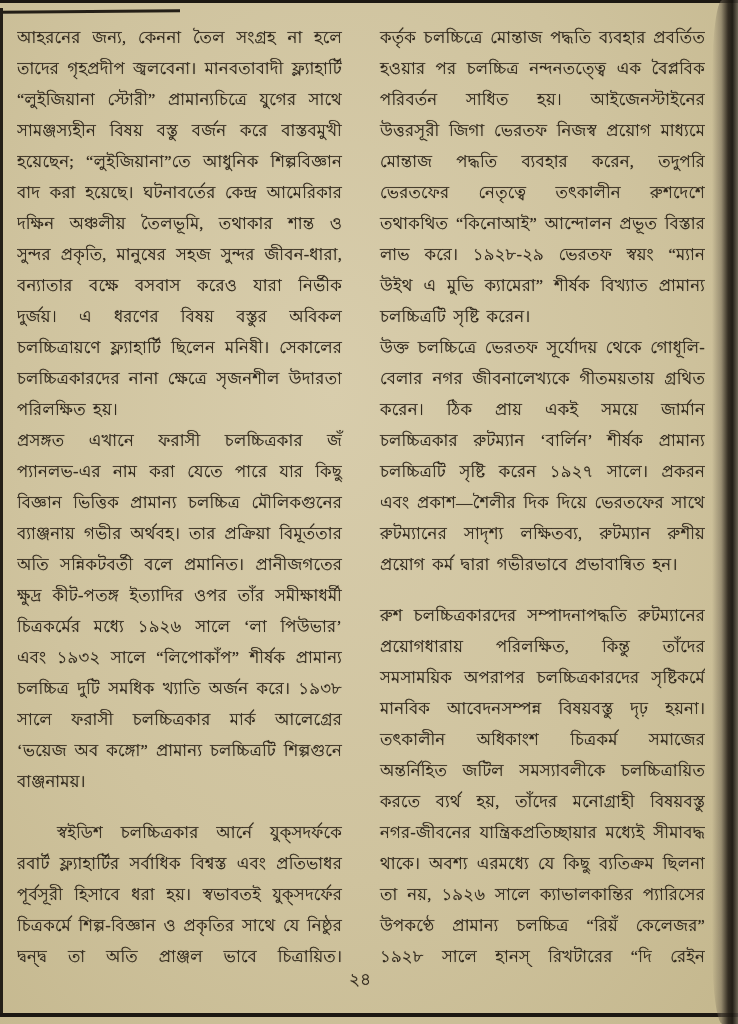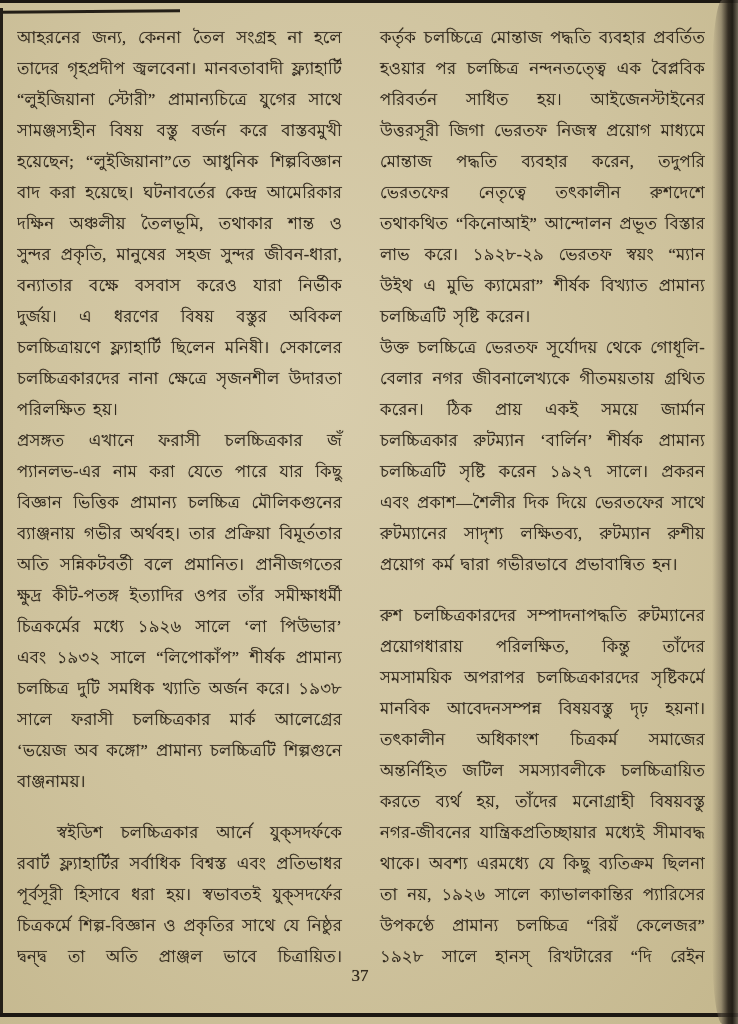--- a/index.html
+++ b/index.html
@@ -105,14 +105,14 @@
       <p class="gap indent">স্বইডিশ চলচ্চিত্রকার আর্নে যুক্‌সদর্ফকে রবার্ট ফ্ল্যাহার্টির সর্বাধিক বিশ্বস্ত এবং প্রতিভাধর পূর্বসূরী হিসাবে ধরা হয়। স্বভাবতই যুক্‌সদর্ফের চিত্রকর্মে শিল্প-বিজ্ঞান ও প্রকৃতির সাথে যে নিষ্ঠুর দ্বন্দ্ব তা অতি প্রাঞ্জল ভাবে চিত্রায়িত। যুক্‌সদর্ফের প্রামান্য চলচ্চিত্রের মধ্যে ১৯৫২-৫৩ সালের “দি গ্রেট এ্যাডভেঞ্চার” এবং “রিদম অব এ সিটি” সর্বাধিক খ্যাত। ‘দি গ্রেট এ্যাডভেঞ্চারের’ বিষয়বস্তু হল জীবজন্তু দ্বারা পরিবেষ্টিত দু জন কিশোর বালক এবং জন্তুদের মধ্যে সহজ সরল ভালবাসা। “রিদম অব এ সিটি” মূলত: কাব্যধর্মী স্বল্পদৈর্ঘ্যের প্রামান্য চলচ্চিত্র, চলচ্চিত্র বিদগন একে ৫কহনম এর দৃশ্যবাহী ঐক্যতান বলে আখ্যায়িত করছেন।</p>
 
     </div>
     <div class="column">
       <p>কর্তৃক চলচ্চিত্রে মোন্তাজ পদ্ধতি ব্যবহার প্রবর্তিত হওয়ার পর চলচ্চিত্র নন্দনতত্ত্বে এক বৈপ্লবিক পরিবর্তন সাধিত হয়। আইজেনস্টাইনের উত্তরসূরী জিগা ভেরতফ নিজস্ব প্রয়োগ মাধ্যমে মোন্তাজ পদ্ধতি ব্যবহার করেন, তদুপরি ভেরতফের নেতৃত্বে তৎকালীন রুশদেশে তথাকথিত “কিনোআই” আন্দোলন প্রভূত বিস্তার লাভ করে। ১৯২৮-২৯ ভেরতফ স্বয়ং “ম্যান উইথ এ মুভি ক্যামেরা” শীর্ষক বিখ্যাত প্রামান্য চলচ্চিত্রটি সৃষ্টি করেন।</p>
       <p class="gap-small">উক্ত চলচ্চিত্রে ভেরতফ সূর্যোদয় থেকে গোধূলি-বেলার নগর জীবনালেখ্যকে গীতময়তায় গ্রথিত করেন। ঠিক প্রায় একই সময়ে জার্মান চলচ্চিত্রকার রুটম্যান ‘বার্লিন’ শীর্ষক প্রামান্য চলচ্চিত্রটি সৃষ্টি করেন ১৯২৭ সালে। প্রকরন এবং প্রকাশ—শৈলীর দিক দিয়ে ভেরতফের সাথে রুটম্যানের সাদৃশ্য লক্ষিতব্য, রুটম্যান রুশীয় প্রয়োগ কর্ম দ্বারা গভীরভাবে প্রভাবান্বিত হন।</p>
       <p class="gap">রুশ চলচ্চিত্রকারদের সম্পাদনাপদ্ধতি রুটম্যানের প্রয়োগধারায় পরিলক্ষিত, কিন্তু তাঁদের সমসাময়িক অপরাপর চলচ্চিত্রকারদের সৃষ্টিকর্মে মানবিক আবেদনসম্পন্ন বিষয়বস্তু দৃঢ় হয়না। তৎকালীন অধিকাংশ চিত্রকর্ম সমাজের অন্তর্নিহিত জটিল সমস্যাবলীকে চলচ্চিত্রায়িত করতে ব্যর্থ হয়, তাঁদের মনোগ্রাহী বিষয়বস্তু নগর-জীবনের যান্ত্রিকপ্রতিচ্ছায়ার মধ্যেই সীমাবদ্ধ থাকে। অবশ্য এরমধ্যে যে কিছু ব্যতিক্রম ছিলনা তা নয়, ১৯২৬ সালে ক্যাভালকান্তির প্যারিসের উপকণ্ঠে প্রামান্য চলচ্চিত্র “রিয়ঁ কেলেজর” ১৯২৮ সালে হানস্ রিখটারের “দি রেইন সিমফনি”, ১৯২৯ সালে ভিগার ও সিওডমার্কের ‘মেনশেন আম জনটাগ’ ইত্যাদি প্রামান্য চলচ্চিত্র সমূহে তৎকালীন সনাতন প্রয়োগ ধারার প্রভাবমুক্ত প্রত্যেক চলচ্চিত্রকারের স্বতন্ত্র প্রকাশভঙ্গী লক্ষ্য করা যায়। এ ছাড়া স্বইডিশ চলচ্চিত্রকার গোষ্টা ভেরনারকে এঁদের পূর্বসূরী বলা চলে। এঁর চিত্রকর্ম ১৯৪৬ সালে “দি ট্রেন”, ১৯৪৮ সালে “দি স্ট্রিট”, ১৯৫৩ সালে “টু কিল এ চাইল্ড” শীর্ষক প্রামান্য চলচ্চিত্র সমূহ শিল্পগুনের বিশিষ্টতায় উদ্ভাসিত।</p>
     </div>
   </div>
 
-  <div class="page-number">37</div>
+  <div class="page-number">২৪</div>
 </div>
 
 </body></html>

